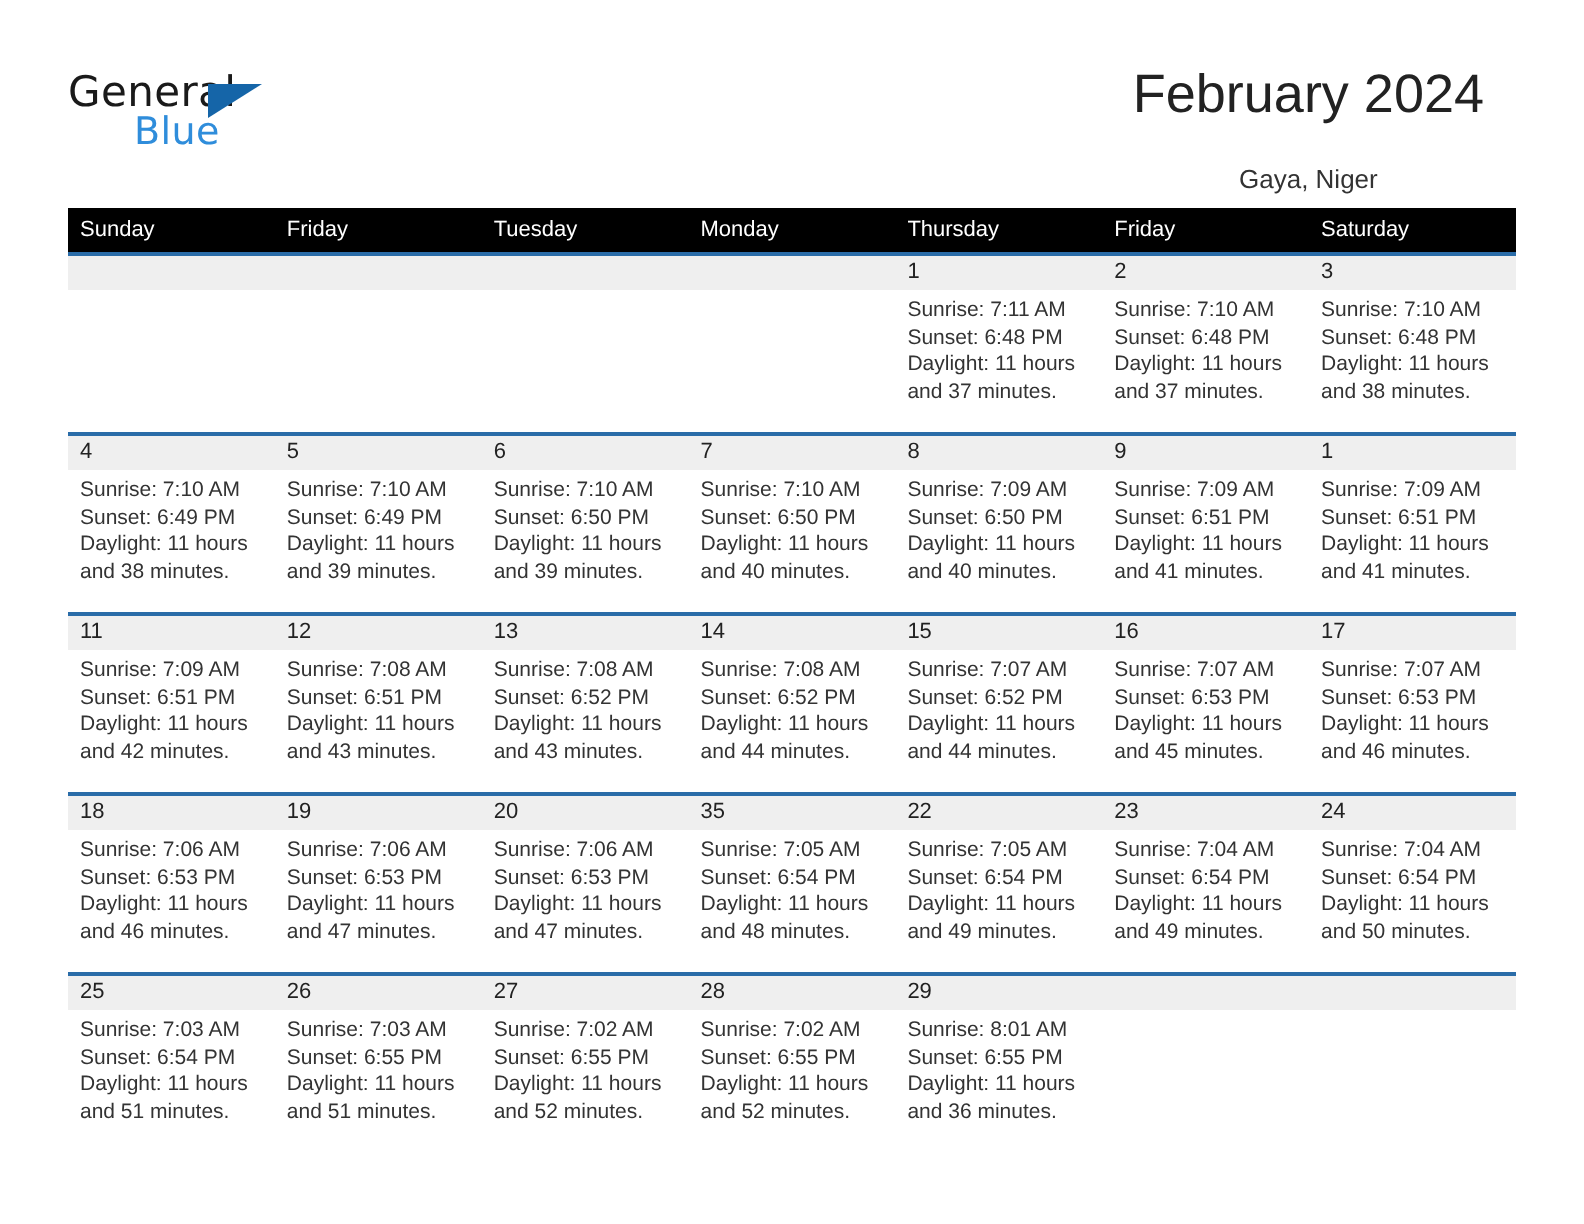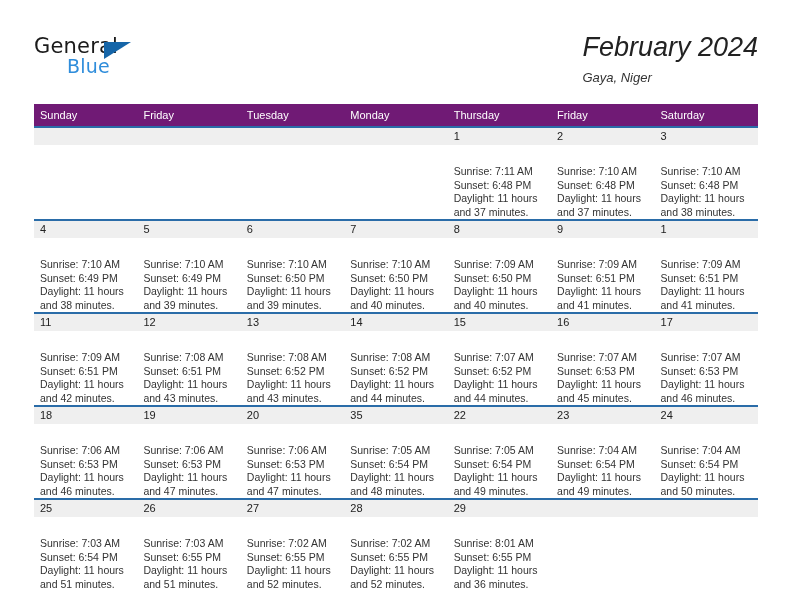--- a/index.html
+++ b/index.html
@@ -58,50 +58,49 @@
     position: absolute;
     left: 33px;
     top: 21px;
     font-size: 19px;
     letter-spacing: 0.2px;
     color: #2f8ddb;
     font-family: "DejaVu Sans", sans-serif;
   }
   .title-block {
     position: absolute;
-    right: 0;
+    right: 16px;
     top: 0;
-    text-align: left;
-    font-style: italic;
+    text-align: center;
   }
   .cal-title {
     font-size: 27px;
     color: #222222;
     line-height: 34px;
     white-space: nowrap;
   }
   .cal-subtitle {
     font-size: 13px;
     color: #333333;
     line-height: 20px;
-    margin-top: 4px;
+    margin-top: 16px;
     white-space: nowrap;
   }
 
   
   .calendar {
     position: absolute;
     left: 34px;
     top: 104px;
     width: 724px;
     border-collapse: collapse;
     table-layout: fixed;
   }
   .calendar th {
-    background: #701a75;
+    background: #000000;
     color: #ffffff;
     font-size: 11px;
     font-weight: normal;
     text-align: left;
     padding: 4px 0 4px 6px;
     height: 14px;
     border: none;
   }
   .week-row td {
     border-top: 2px solid #2a6ca8;
@@ -122,21 +121,20 @@
     padding-left: 6px;
   }
   .daynum.empty {
     color: transparent;
   }
   .dayinfo {
     padding: 4px 6px 0 6px;
     font-size: 10.5px;
     line-height: 13.5px;
     color: #333333;
-    margin-top: 16px;
   }
   .dayinfo div {
     white-space: nowrap;
   }
 </style>
 </head>
 <body>
 
 <div class="page">
 

